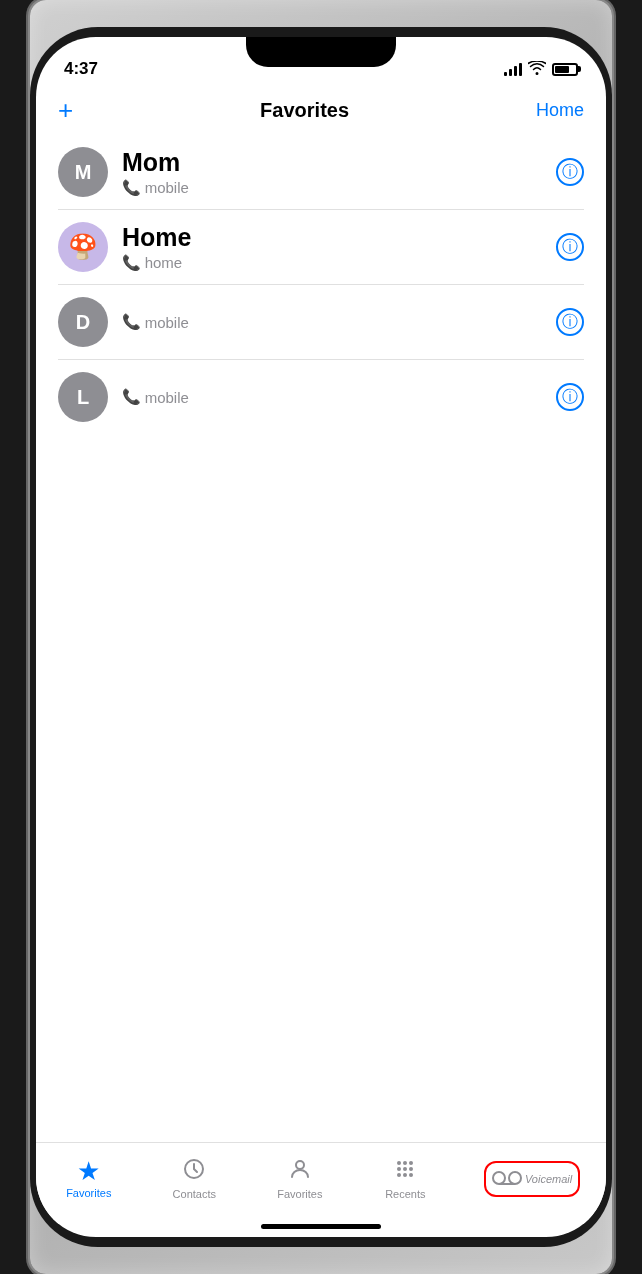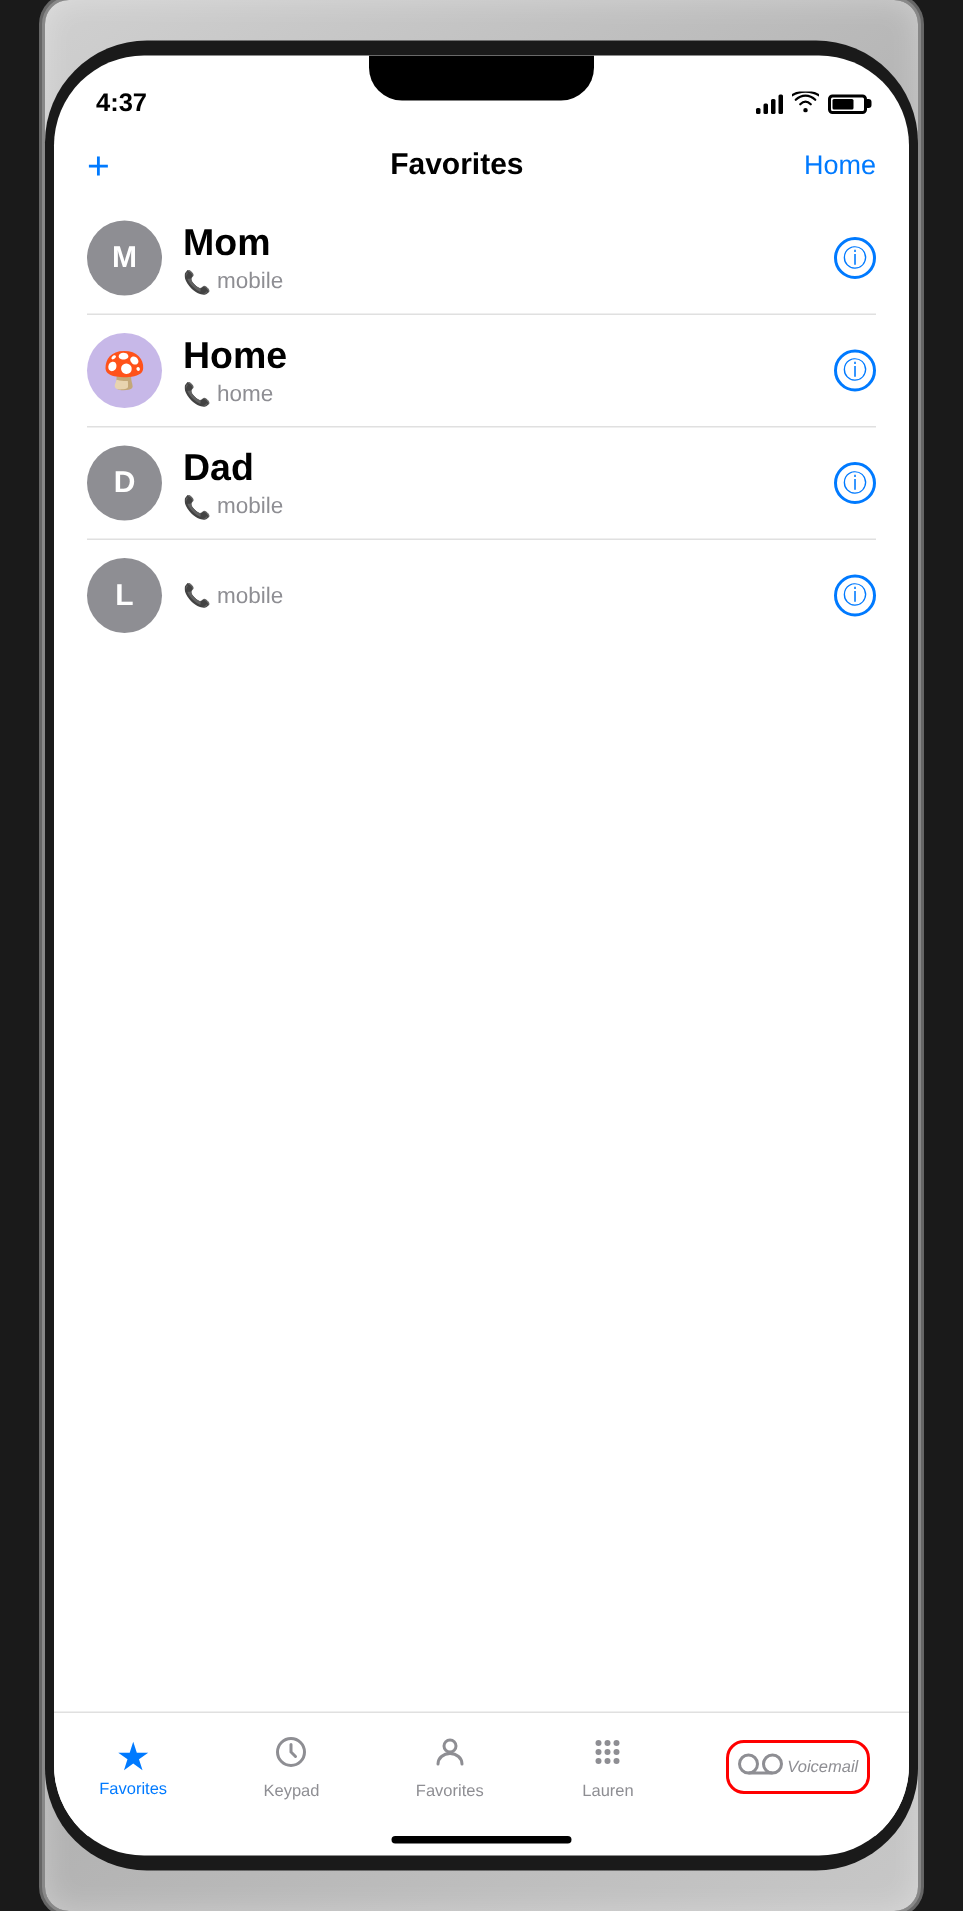--- a/index.html
+++ b/index.html
@@ -364,21 +364,20 @@
               <span>📞</span>
               <span>home</span>
             </span>
           </div>
           <div class="info-btn">ⓘ</div>
         </div>
 
         <div class="contact-row">
           <div class="avatar dad">D</div>
           <div class="contact-info">
-            <span class="contact-name">Dad</span>
             <span class="contact-type">
               <span>📞</span>
               <span>mobile</span>
             </span>
           </div>
           <div class="info-btn">ⓘ</div>
         </div>
 
         <div class="contact-row">
           <div class="avatar lauren">L</div>
@@ -400,21 +399,21 @@
           <span class="tab-label">Favorites</span>
         </div>
 
         <div class="tab-item">
           <span class="tab-icon">
             <svg width="24" height="24" viewBox="0 0 24 24" fill="none">
               <circle cx="12" cy="12" r="9" stroke="#8e8e93" stroke-width="2" fill="none"></circle>
               <path d="M12 7v5l3 3" stroke="#8e8e93" stroke-width="2" stroke-linecap="round" fill="none"></path>
             </svg>
           </span>
-          <span class="tab-label" style="color:#8e8e93">Keypad</span>
+          <span class="tab-label" style="color:#8e8e93">Contacts</span>
         </div>
 
         <div class="tab-item">
           <span class="tab-icon">
             <svg width="24" height="24" viewBox="0 0 24 24" fill="none">
               <circle cx="12" cy="8" r="4" stroke="#8e8e93" stroke-width="2" fill="none"></circle>
               <path d="M4 20c0-4 3.6-7 8-7s8 3 8 7" stroke="#8e8e93" stroke-width="2" stroke-linecap="round" fill="none"></path>
             </svg>
           </span>
           <span class="tab-label" style="color:#8e8e93">Favorites</span>
@@ -427,21 +426,21 @@
               <circle cx="12" cy="6" r="2" fill="#8e8e93"></circle>
               <circle cx="18" cy="6" r="2" fill="#8e8e93"></circle>
               <circle cx="6" cy="12" r="2" fill="#8e8e93"></circle>
               <circle cx="12" cy="12" r="2" fill="#8e8e93"></circle>
               <circle cx="18" cy="12" r="2" fill="#8e8e93"></circle>
               <circle cx="6" cy="18" r="2" fill="#8e8e93"></circle>
               <circle cx="12" cy="18" r="2" fill="#8e8e93"></circle>
               <circle cx="18" cy="18" r="2" fill="#8e8e93"></circle>
             </svg>
           </span>
-          <span class="tab-label" style="color:#8e8e93">Lauren</span>
+          <span class="tab-label" style="color:#8e8e93">Recents</span>
         </div>
 
         <div class="tab-item">
           <div class="voicemail-tab-wrapper">
             <span class="tab-icon">
               <svg width="30" height="18" viewBox="0 0 30 18" fill="none">
                 <circle cx="7" cy="9" r="6" stroke="#8e8e93" stroke-width="2" fill="none"></circle>
                 <circle cx="23" cy="9" r="6" stroke="#8e8e93" stroke-width="2" fill="none"></circle>
                 <line x1="7" y1="15" x2="23" y2="15" stroke="#8e8e93" stroke-width="2"></line>
               </svg>

